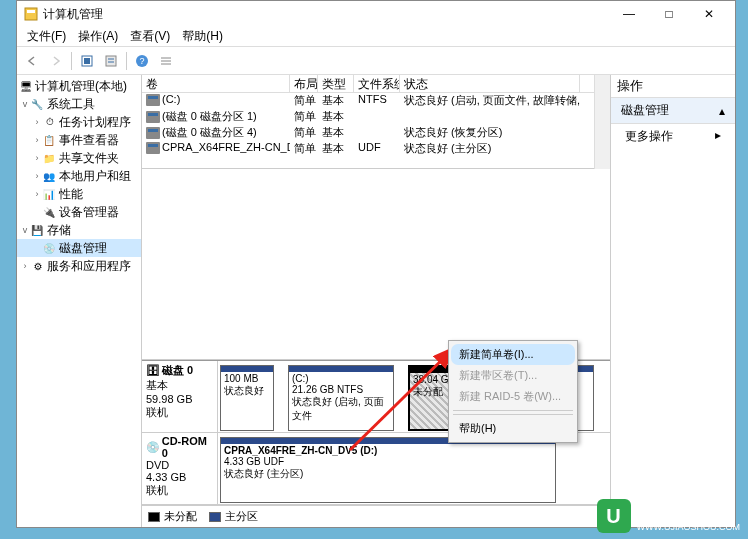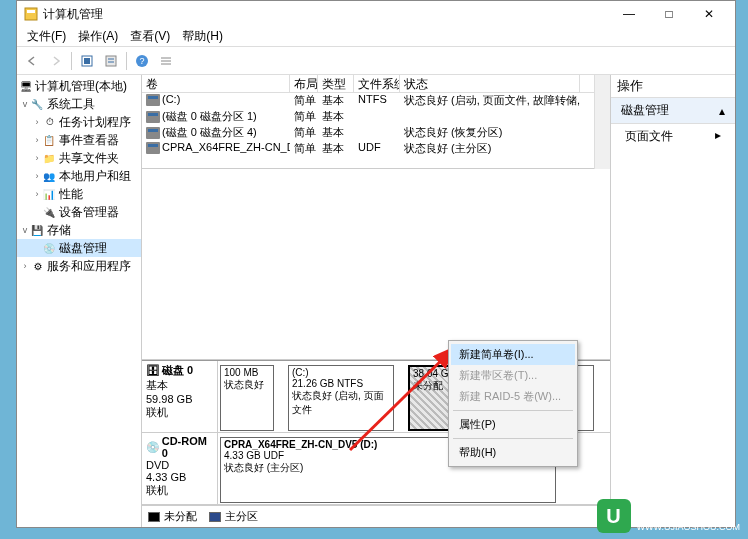--- a/index.html
+++ b/index.html
@@ -29,35 +29,35 @@
 .list-row { display: flex; height: 16px; }
 .lr-cell { font-size: 11px; padding: 0 4px; overflow: hidden; white-space: nowrap; }
 .vol-icon { width: 14px; height: 12px; background: #888; display: inline-block; margin-right: 2px; vertical-align: middle; border-radius:1px; position:relative;}
 .vol-icon::before { content:""; position:absolute; left:2px; top:2px; width:10px; height:3px; background:#3a6ea5;}
 .middle-gap { flex: 1; border-bottom: 1px solid #ccc; }
 .graphical { border-top: 1px solid #999; }
 .disk-row { display: flex; border-bottom: 1px solid #ccc; height: 72px; }
 .disk-head { width: 76px; border-right: 1px solid #ccc; padding: 2px 4px; font-size: 11px; display:flex; flex-direction:column; }
 .disk-title { font-weight: bold; display:flex; align-items:center; gap:2px;}
 .partitions { flex: 1; display: flex; padding: 4px 2px 1px 2px; gap: 0; }
-.part { border: 1px solid #666; margin-right: 14px; display: flex; }
+.part { border: 1px solid #666; margin-right: 14px; display: flex; flex-direction: column; }
 .part-top { height: 6px; }
 .part-body { flex: 1; padding: 1px 3px; font-size: 10px; overflow: hidden; }
 .hatched { background: repeating-linear-gradient(45deg, #e8e8e8 0 3px, #bbb 3px 5px); }
 .blue-top { background: #2b4a8b; }
 .black-top { background: #000; }
 .legend { height: 22px; display: flex; align-items: center; padding: 0 6px; font-size: 11px; gap: 12px; border-top:1px solid #ccc;}
 .legend-sw { width: 12px; height: 10px; display: inline-block; margin-right: 4px; vertical-align: middle; border:1px solid #666;}
 .right-pane { width: 134px; }
 .actions-hdr { font-size: 13px; padding: 2px 6px; border-bottom: 1px solid #ddd; background:#fff; }
 .actions-section { font-size: 12px; padding: 4px 10px; background: #eaf2fb; border-bottom:1px solid #ddd; display:flex; justify-content:space-between; align-items:center;}
 .actions-item { font-size: 12px; padding: 4px 14px; display:flex; justify-content:space-between;}
 .context-menu { position: absolute; left: 448px; top: 340px; width: 130px; background: #f4f4f4; border: 1px solid #aaa; box-shadow: 2px 2px 4px rgba(0,0,0,.3); padding: 3px 2px; z-index: 100; }
 .cm-item { font-size: 11px; padding: 3px 8px; white-space: nowrap; }
-.cm-item.hover { background: #cde8ff; }
+.cm-item.hover { background: #cde8ff; border-radius: 7px; }
 .cm-item.disabled { color: #999; }
 .cm-sep { height: 1px; background: #ccc; margin: 3px 2px; }
 .arrow-overlay { position: absolute; left: 330px; top: 340px; z-index: 99; pointer-events:none;}
 .watermark { position: absolute; right: 8px; bottom: 6px; display: flex; align-items: center; gap: 6px; z-index:200;}
 .wm-badge { width: 34px; height: 34px; background: #2fa84f; border-radius: 6px; display:flex; align-items:center; justify-content:center; color:#fff; font-weight:bold; font-size:20px;}
 .wm-text { color: #fff; }
 .wm-text .l1 { font-size: 16px; font-weight: bold; letter-spacing:1px;}
 .wm-text .l2 { font-size: 9px; }
 .c0{width:148px}.c1{width:28px}.c2{width:36px}.c3{width:46px}.c4{width:180px}
 .scrollbar { width: 16px; background: #f0f0f0; border-left:1px solid #ddd;}
@@ -303,33 +303,32 @@
       </div>
     </div>
 
     <div class="right-pane">
       <div class="actions-hdr">操作</div>
       <div class="actions-section">
           <span>磁盘管理</span>
           <span>▴</span>
         </div>
       <div class="actions-item">
-          <span>页面文件</span>
+          <span>更多操作</span>
           <span>▸</span>
         </div>
     </div>
   </div>
 </div>
 
 <div class="context-menu">
   <div class="cm-item hover">新建简单卷(I)...</div>
   <div class="cm-item disabled">新建带区卷(T)...</div>
   <div class="cm-item disabled">新建 RAID-5 卷(W)...</div>
   <div class="cm-sep"></div>
-  <div class="cm-item">属性(P)</div>
   <div class="cm-sep"></div>
   <div class="cm-item">帮助(H)</div>
 </div>
 
 <svg class="arrow-overlay" width="140" height="120">
   <defs>
       <marker id="ah" markerWidth="8" markerHeight="8" refX="6" refY="3" orient="auto">
         <path d="M0 0 L8 3 L0 6 Z" fill="#e8221a"></path>
       </marker>
     </defs>

